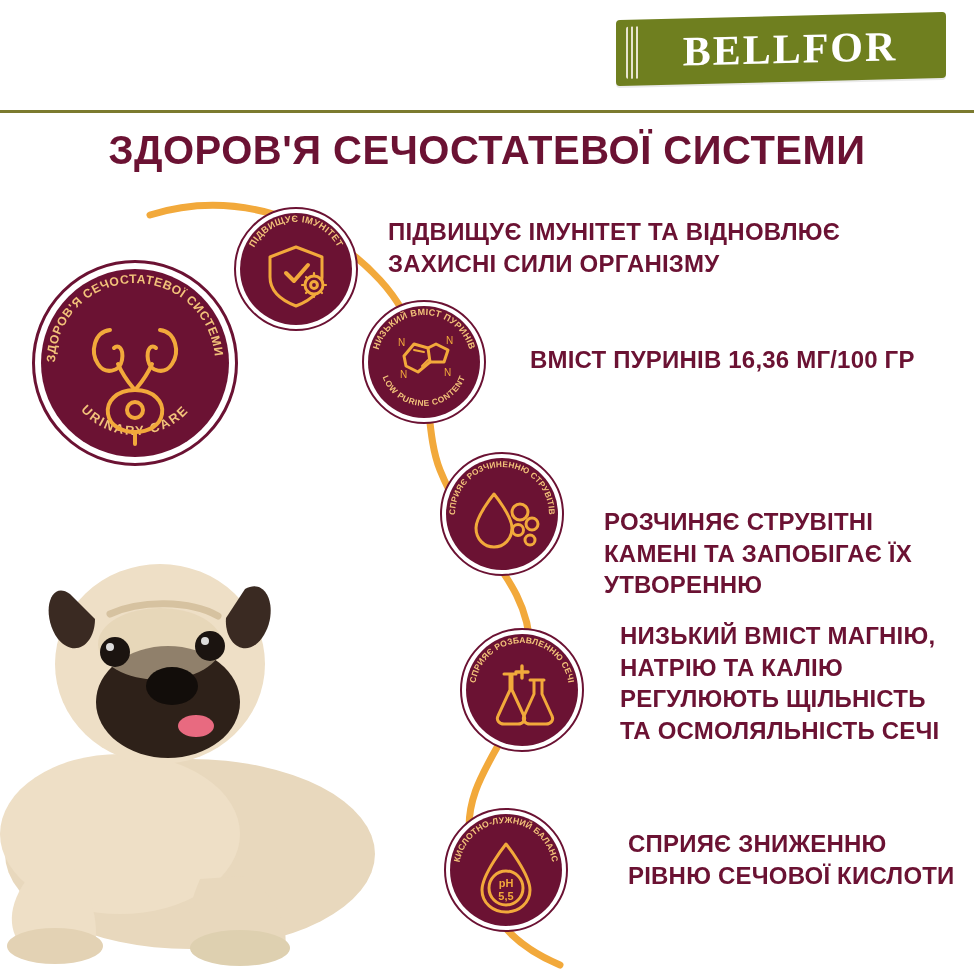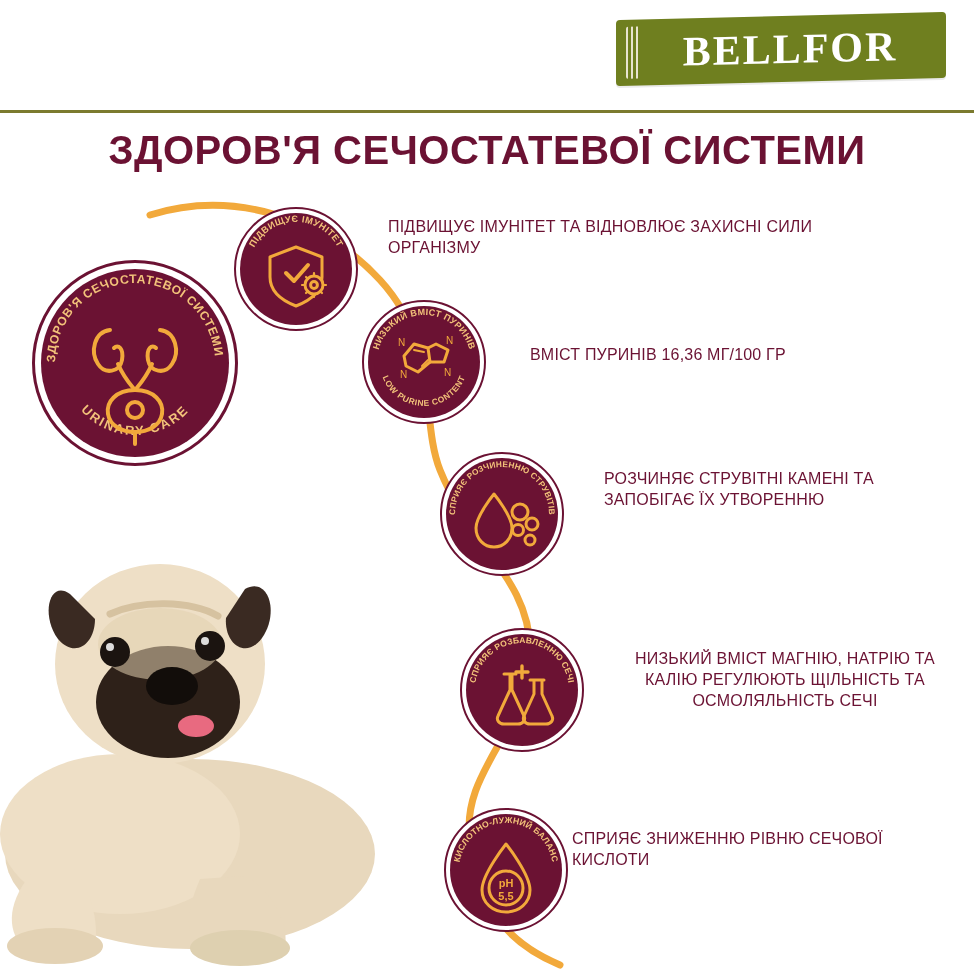--- a/index.html
+++ b/index.html
@@ -130,22 +130,22 @@
     position: absolute; inset: 6px;
     border-radius: 50%;
     background: #6b1233;
   }
   .badge svg { position: absolute; inset: 0; }
 
   
   .txt {
     position: absolute;
     color: #6b1233;
-    font-weight: normal;
-    font-size: 16px;
+    font-weight: bold;
+    font-size: 24px;
     line-height: 1.32;
     text-transform: uppercase;
     letter-spacing: 0.2px;
   }
 
   
   .dog {
     position: absolute;
     left: 0;
     bottom: 0;
@@ -295,52 +295,52 @@
     </text>
     <g stroke="#f2a93b" stroke-width="3" fill="none" stroke-linejoin="round">
       <path d="M54 42 C 54 42, 36 64, 36 76 C 36 87, 44 95, 54 95 C 64 95, 72 87, 72 76 C 72 64, 54 42, 54 42 Z"></path>
       <circle cx="80" cy="60" r="8"></circle>
       <circle cx="92" cy="72" r="6"></circle>
       <circle cx="78" cy="78" r="5.5"></circle>
       <circle cx="90" cy="88" r="5"></circle>
     </g>
   </svg>
 </div>
-<div class="txt" style="left:604px; top:468px; width:340px;">РОЗЧИНЯЄ СТРУВІТНІ КАМЕНІ ТА ЗАПОБІГАЄ ЇХ УТВОРЕННЮ</div>
+<div class="txt" style="left:604px; top:506px; width:340px;">РОЗЧИНЯЄ СТРУВІТНІ КАМЕНІ ТА ЗАПОБІГАЄ ЇХ УТВОРЕННЮ</div>
 
 <div class="badge" style="left:460px; top:628px;">
   <div class="b-outer"></div>
   <div class="b-inner"></div>
   <svg width="124" height="124" viewBox="0 0 124 124" xmlns="http://www.w3.org/2000/svg">
     <defs>
         <path id="b4" d="M 62 62 m -47 0 a 47 47 0 1 1 94 0" fill="none"></path>
       </defs>
     <text font-family="Liberation Sans, sans-serif" font-size="8.5" font-weight="bold" fill="#f2c27a" letter-spacing="0.2">
       <textPath href="#b4" startOffset="50%" text-anchor="middle">СПРИЯЄ РОЗБАВЛЕННЮ СЕЧІ</textPath>
     </text>
     <g stroke="#f2a93b" stroke-width="3" fill="none" stroke-linejoin="round" stroke-linecap="round">
       <path d="M44 46 L 56 46 M50 46 L 50 62 L 38 88 C 36 92, 39 96, 44 96 L 58 96 C 63 96, 66 92, 64 88 L 52 62 L 52 46"></path>
       <path d="M70 52 L 84 52 M74 52 L 74 66 L 64 88 C 62 92, 65 96, 70 96 L 86 96 C 91 96, 94 92, 92 88 L 82 66 L 82 52"></path>
       <path d="M62 38 L 62 50 M56 44 L 68 44" stroke-width="3.4"></path>
     </g>
   </svg>
 </div>
-<div class="txt" style="left:620px; top:648px; width:330px;text-align:center;">НИЗЬКИЙ ВМІСТ МАГНІЮ, НАТРІЮ ТА КАЛІЮ РЕГУЛЮЮТЬ ЩІЛЬНІСТЬ ТА ОСМОЛЯЛЬНІСТЬ СЕЧІ</div>
+<div class="txt" style="left:620px; top:620px; width:330px;">НИЗЬКИЙ ВМІСТ МАГНІЮ, НАТРІЮ ТА КАЛІЮ РЕГУЛЮЮТЬ ЩІЛЬНІСТЬ ТА ОСМОЛЯЛЬНІСТЬ СЕЧІ</div>
 
 <div class="badge" style="left:444px; top:808px;">
   <div class="b-outer"></div>
   <div class="b-inner"></div>
   <svg width="124" height="124" viewBox="0 0 124 124" xmlns="http://www.w3.org/2000/svg">
     <defs>
         <path id="b5" d="M 62 62 m -47 0 a 47 47 0 1 1 94 0" fill="none"></path>
       </defs>
     <text font-family="Liberation Sans, sans-serif" font-size="8.6" font-weight="bold" fill="#f2c27a" letter-spacing="0.2">
       <textPath href="#b5" startOffset="50%" text-anchor="middle">КИСЛОТНО-ЛУЖНИЙ БАЛАНС</textPath>
     </text>
     <g stroke="#f2a93b" stroke-width="3" fill="none" stroke-linejoin="round">
       <path d="M62 36 C 62 36, 38 66, 38 82 C 38 95, 49 104, 62 104 C 75 104, 86 95, 86 82 C 86 66, 62 36, 62 36 Z"></path>
       <circle cx="62" cy="80" r="17"></circle>
     </g>
     <text x="62" y="79" text-anchor="middle" font-family="Liberation Sans, sans-serif" font-size="11" font-weight="bold" fill="#f2a93b">pH</text>
     <text x="62" y="92" text-anchor="middle" font-family="Liberation Sans, sans-serif" font-size="11" font-weight="bold" fill="#f2a93b">5,5</text>
   </svg>
 </div>
-<div class="txt" style="left:572px; top:828px; width:340px;">СПРИЯЄ ЗНИЖЕННЮ РІВНЮ СЕЧОВОЇ КИСЛОТИ</div>
+<div class="txt" style="left:628px; top:828px; width:340px;">СПРИЯЄ ЗНИЖЕННЮ РІВНЮ СЕЧОВОЇ КИСЛОТИ</div>
 
 </body></html>

